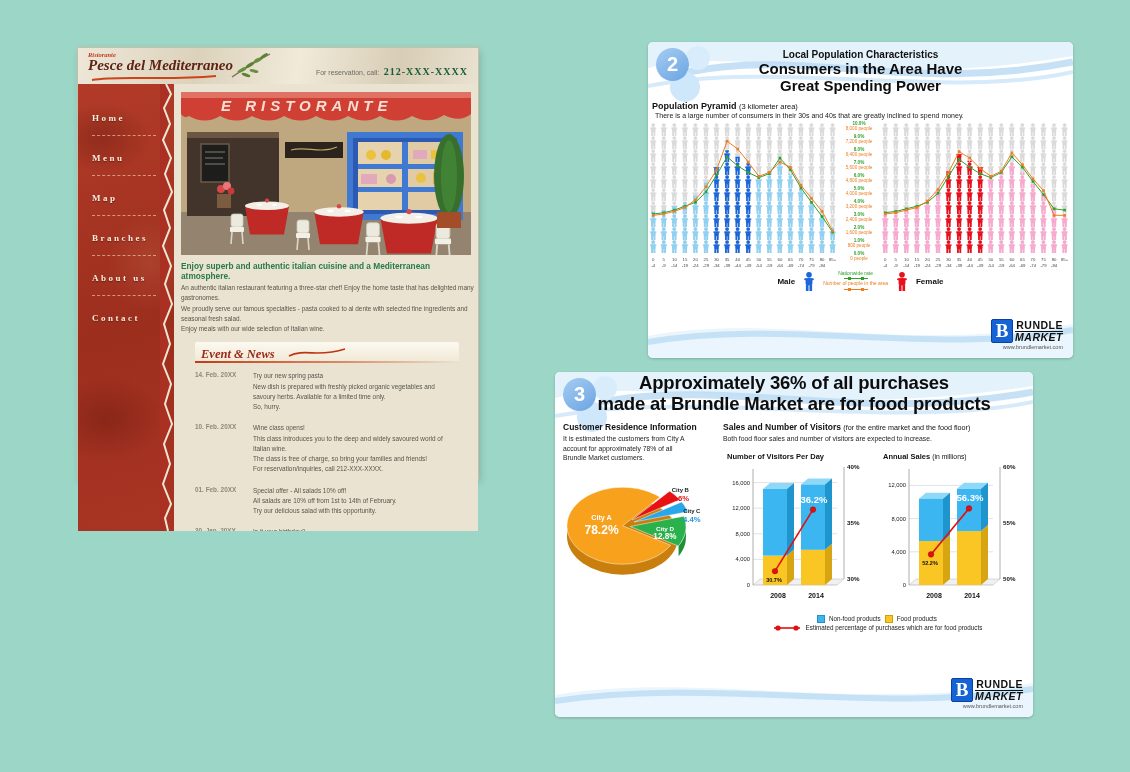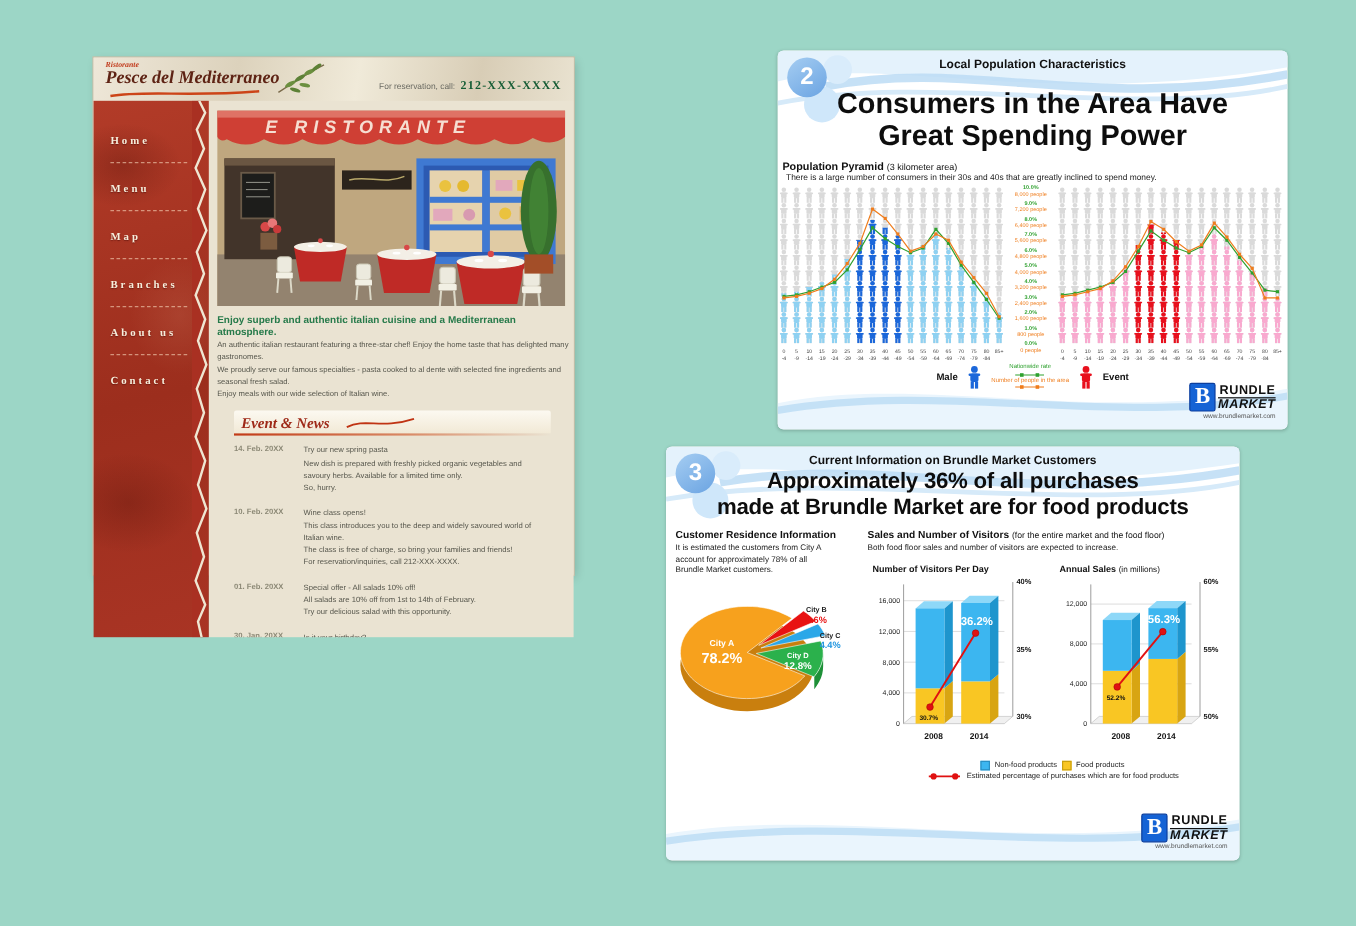--- a/index.html
+++ b/index.html
@@ -55,21 +55,21 @@
   .content-layer{position:relative;z-index:2}
   .numwrap{position:absolute;left:6px;top:4px;width:72px;height:62px;z-index:1}
   .deco{position:absolute;border-radius:50%;background:#d9ecfb}
   .c1{width:24px;height:24px;left:32px;top:0}
   .c2{width:30px;height:30px;left:16px;top:26px;background:#cfe7fa}
   .numcircle{position:absolute;left:2px;top:2px;width:33px;height:33px;border-radius:50%;
      background:linear-gradient(145deg,#a5cdf2,#6ba4e2);color:#fff;font-size:20px;font-weight:bold;
      display:flex;align-items:center;justify-content:center;z-index:2}
   .kicker{margin-top:7px;text-align:center;font-size:10px;font-weight:bold;color:#111}
   .stitle{text-align:center;font-weight:bold;color:#0d0d0d;line-height:1.12}
-  .slide2 .stitle{font-size:24px;margin-top:14px}
+  .slide2 .stitle{font-size:15px;margin-top:1px}
   .slide3 .stitle{font-size:18.5px;letter-spacing:-.2px;margin-top:1px}
   .secthead{margin:6px 0 0 4px;font-size:9px;color:#111}
   .secthead .note{font-weight:normal;font-size:7.5px}
   .sectdesc{margin-left:7px;font-size:7px;color:#222;margin-top:1px}
   #pyramid{display:flex;align-items:flex-start;margin-top:2px}
   .pyr-legend{margin-top:0;display:flex;justify-content:center;align-items:center;gap:8px}
   .pyr-legend .sexlabel{font-size:8px;font-weight:bold;color:#111}
   .lg-mini{display:flex;flex-direction:column;align-items:center;line-height:1.15}
   .lg-mini .g{font-size:5px;color:#2fa12f}
   .lg-mini .o{font-size:5px;color:#ef7d1d}
@@ -1158,21 +1158,21 @@
       </div>
       <svg width="12" height="19" viewBox="0 0 8 12.8">
         <g fill="#e8101d">
             <circle cx="4" cy="1.9" r="1.9"></circle>
             <rect x="0.7" y="4.2" width="6.6" height="1.4" rx="0.7"></rect>
             <rect x="1.7" y="4.2" width="4.6" height="4.8" rx="1.2"></rect>
             <rect x="1.9" y="8.7" width="1.8" height="4.1"></rect>
             <rect x="4.3" y="8.7" width="1.8" height="4.1"></rect>
           </g>
       </svg>
-      <span class="sexlabel">Event</span>
+      <span class="sexlabel">Female</span>
     </div>
   </div>
   <div class="brundle">
     <div class="b-row">
       <div class="b-badge">B</div>
       <div class="b-words">
         <div class="b-l1">RUNDLE</div>
         <div class="b-l2">MARKET</div>
       </div>
     </div>
@@ -1189,21 +1189,20 @@
   <svg class="wave bottom" width="478" height="56" viewBox="0 0 478 56">
     <path d="M0,34 C140,10 300,52 478,22 L478,56 L0,56 Z" fill="#eaf5fd"></path>
     <path d="M0,40 C160,16 320,54 478,28" stroke="#c4e1f6" stroke-width="6" fill="none"></path>
   </svg>
   <div class="numwrap">
     <div class="deco c1"></div>
       <div class="deco c2"></div>
     <div class="numcircle">3</div>
   </div>
   <div class="content-layer">
-    <div class="kicker">Current Information on Brundle Market Customers</div>
     <h1 class="stitle">
       <span>Approximately 36% of all purchases</span><br>
       <span>made at Brundle Market are for food products</span>
     </h1>
     <div class="s3-body">
       <div class="s3-left">
         <div class="col-title">Customer Residence Information</div>
         <div class="col-text">
           <div>It is estimated the customers from City A</div>
           <div>account for approximately 78% of all</div>

